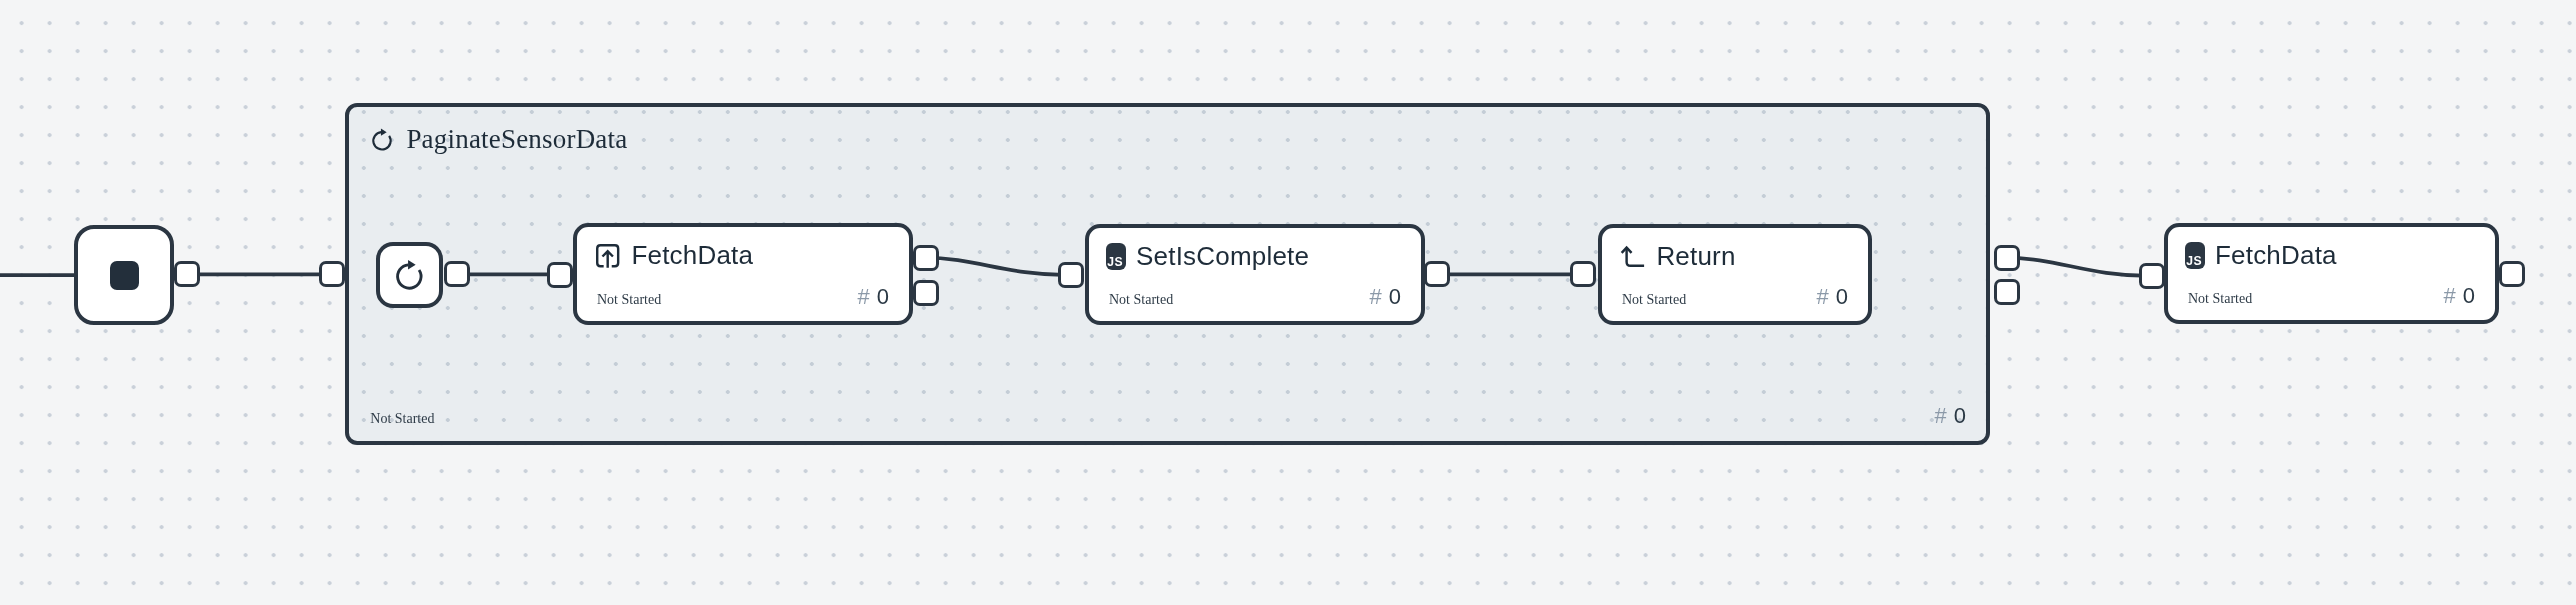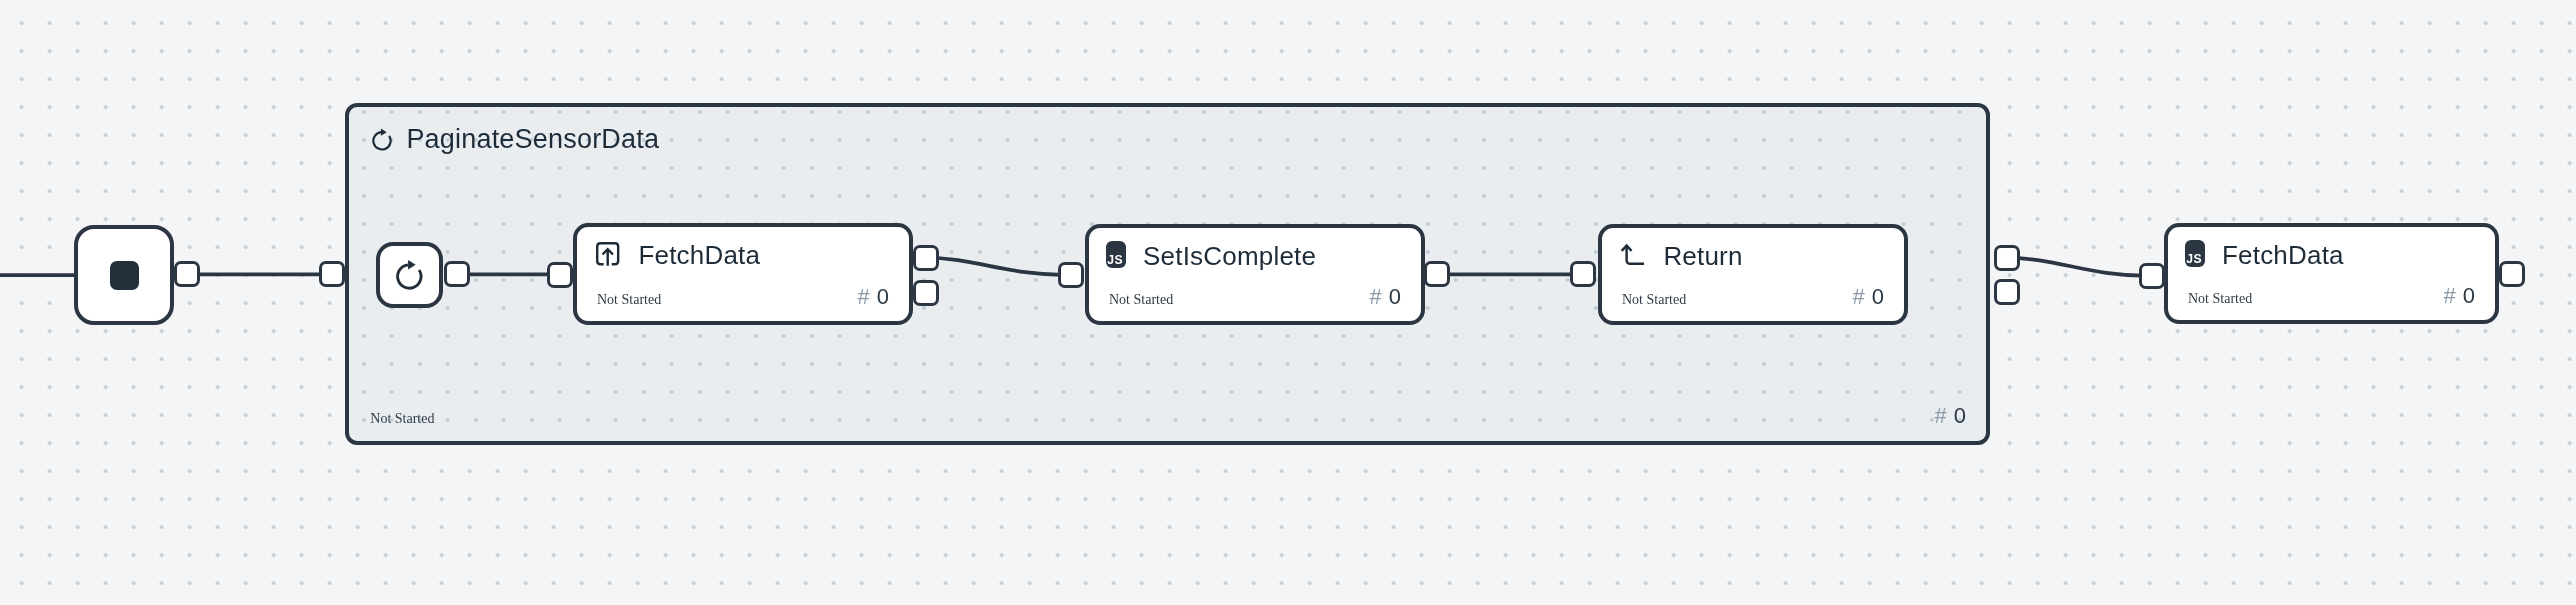--- a/index.html
+++ b/index.html
@@ -36,20 +36,21 @@
     position: absolute;
     left: 20px; top: 17px;
     display: flex;
     align-items: center;
     gap: 11.4px;
     color: #1e2c39;
   }
   .group-title {
     font-size: 27px;
     letter-spacing: 0.2px;
+    font-family: Liberation Serif, serif;
   }
   .group-footer {
     position: absolute;
     left: 21.3px; right: 20px; bottom: 12.2px;
     display: flex;
     justify-content: space-between;
     align-items: baseline;
     font-size: 21.3px;
     color: #2e3b47;
   }
@@ -68,21 +69,22 @@
     padding: 13px 20px 11.4px 17px;
   }
   .node.square {
     border-radius: 20px;
     display: flex;
     align-items: center;
     justify-content: center;
   }
   .node-title-row {
     display: flex;
-    gap: 17px;
+    align-items: center;
+    gap: 10px;
   }
   .node-title {
     font-size: 26px;
     color: #1e2c39;
     letter-spacing: 0.2px;
     white-space: nowrap;
   }
   .node-status-row {
     display: flex;
     justify-content: space-between;
@@ -230,21 +232,21 @@
     </div>
     <div class="node-status-row">
       <span class="status-text">Not Started</span>
       <span class="count">
         <span class="hash">#</span>
         <span class="num">0</span>
       </span>
     </div>
   </div>
 
-  <div class="node big" style="left:1598px;top:224px;width:310px;height:101px">
+  <div class="node big" style="left:1598px;top:224px;width:274px;height:101px">
     <div class="node-title-row">
       <svg class="line-icon" width="27.4" height="27.4" viewBox="0 0 36 36">
         <path d="M33 30 H15 Q10 30 10 25 V7" fill="none" stroke="#1e2c39" stroke-width="3.2"></path>
         <path d="M3.5 13 L10 6 L16.5 13" fill="none" stroke="#1e2c39" stroke-width="3.2"></path>
       </svg>
       <span class="node-title">Return</span>
     </div>
     <div class="node-status-row">
       <span class="status-text">Not Started</span>
       <span class="count">

